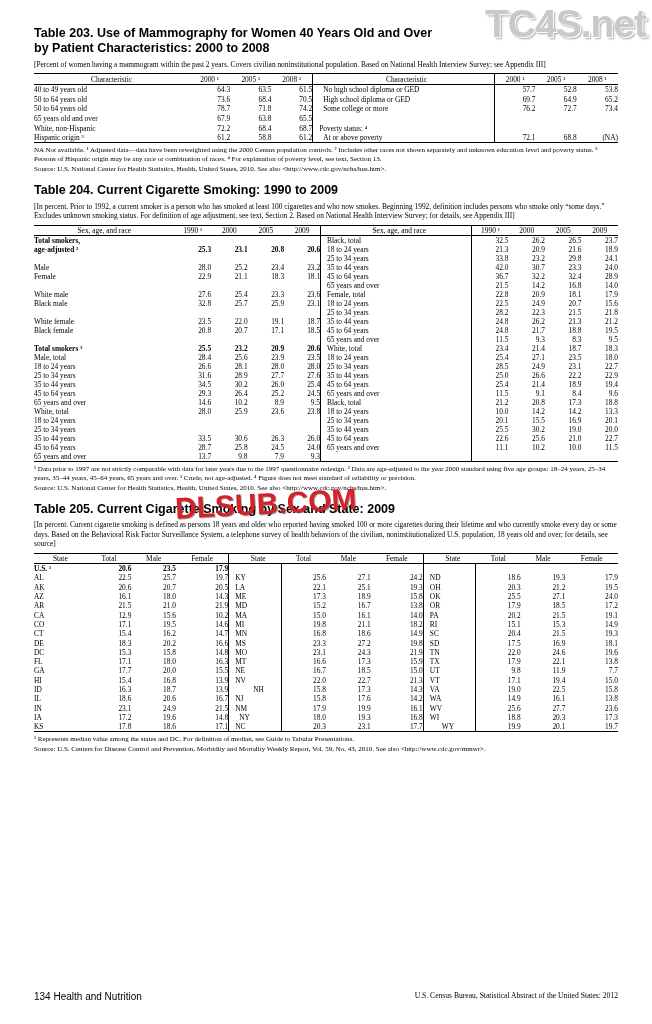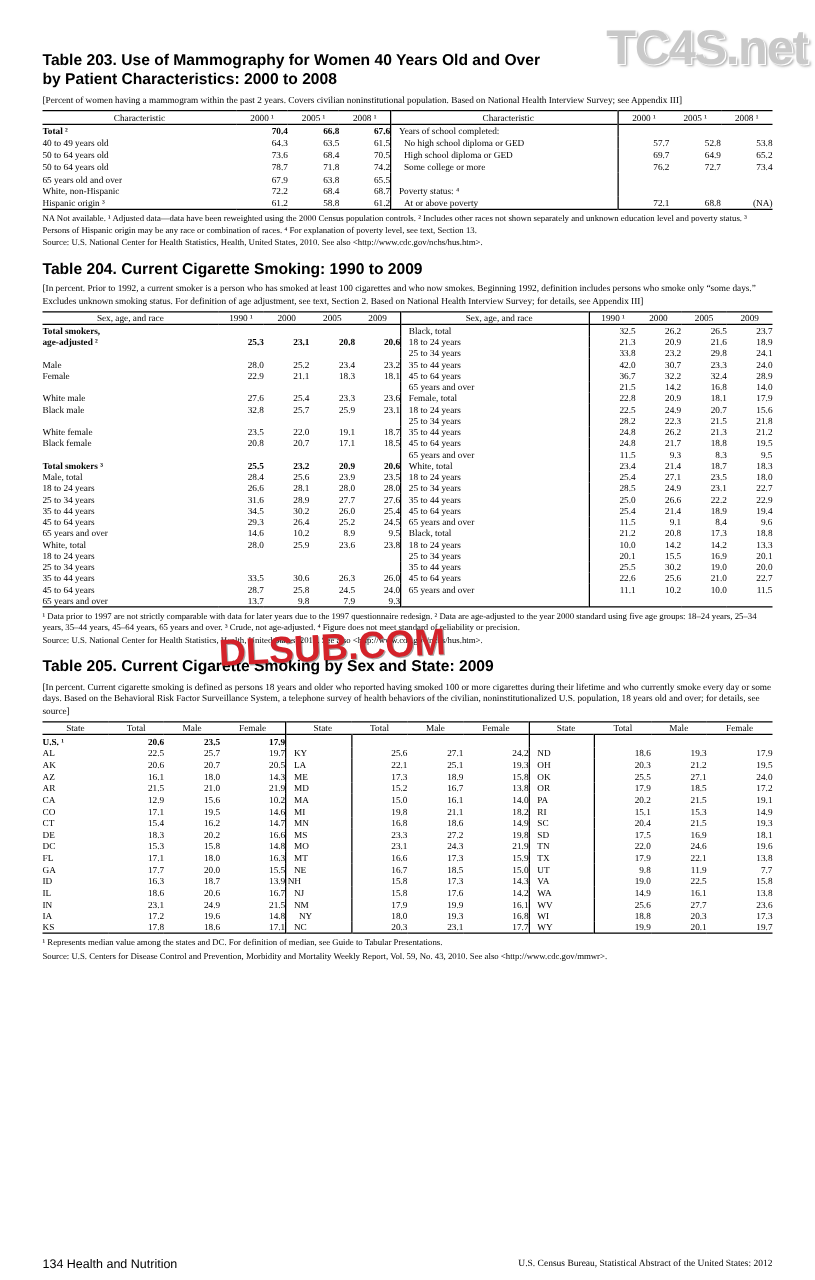--- a/index.html
+++ b/index.html
@@ -2,21 +2,21 @@
 <html><head>
 <meta charset="utf-8">
 <style>
   html,body{margin:0;padding:0;}
   body{
     width:652px;height:1024px;background:#ffffff;
     font-family:"Liberation Serif", serif;color:#000;
     position:relative;overflow:hidden;
   }
   .page{position:relative;width:652px;height:1024px;padding:0;}
-  .content{padding:26px 34px 0 34px;margin-top:15px;}
+  .content{padding:26px 34px 0 34px;}
   h2.tbl-title{
     font-family:"Liberation Sans", sans-serif;
     font-size:12.5px;font-weight:bold;margin:0 0 3px 0;line-height:1.22;
   }
   .headnote{font-size:7.4px;line-height:1.28;margin:2px 0 4px 0;}
   table.data{border-collapse:collapse;width:100%;font-size:7.4px;}
   table.data td,table.data th{padding:0;vertical-align:bottom;}
   .tline-top{border-top:1.1px solid #000;}
   .tline-bot{border-bottom:1.1px solid #000;}
   .thin-bot{border-bottom:0.6px solid #000;}
@@ -92,30 +92,20 @@
         <td class="left">Characteristic</td>
         <td>2000 ¹</td>
         <td>2005 ¹</td>
         <td>2008 ¹</td>
         <td class="left sep" style="padding-left:6px">Characteristic</td>
         <td class="sep">2000 ¹</td>
         <td>2005 ¹</td>
         <td>2008 ¹</td>
       </tr>
 
-      <tr>
-        <td class="lbl bold">Total ²</td>
-        <td class="num bold">70.4</td>
-        <td class="num bold">66.8</td>
-        <td class="num bold">67.6</td>
-        <td class="lbl sep" style="padding-left:6px">Years of school completed:</td>
-        <td class="num sep"></td>
-        <td class="num"></td>
-        <td class="num"></td>
-      </tr>
       <tr>
         <td class="lbl">40 to 49 years old</td>
         <td class="num">64.3</td>
         <td class="num">63.5</td>
         <td class="num">61.5</td>
         <td class="lbl sep ind1" style="padding-left:10px">No high school diploma or GED</td>
         <td class="num sep">57.7</td>
         <td class="num">52.8</td>
         <td class="num">53.8</td>
       </tr>
@@ -711,25 +701,39 @@
             <td class="lbl sep" style="padding-left:6px">NE</td>
             <td class="num sep">16.7</td>
             <td class="num">18.5</td>
             <td class="num">15.0</td>
             <td class="lbl sep" style="padding-left:6px">UT</td>
             <td class="num sep">9.8</td>
             <td class="num">11.9</td>
             <td class="num">7.7</td>
           </tr>
           <tr>
+            <td class="lbl">HI</td>
+            <td class="num">15.4</td>
+            <td class="num">16.8</td>
+            <td class="num">13.9</td>
+            <td class="lbl sep" style="padding-left:6px">NV</td>
+            <td class="num sep">22.0</td>
+            <td class="num">22.7</td>
+            <td class="num">21.3</td>
+            <td class="lbl sep" style="padding-left:6px">VT</td>
+            <td class="num sep">17.1</td>
+            <td class="num">19.4</td>
+            <td class="num">15.0</td>
+          </tr>
+          <tr>
             <td class="lbl">ID</td>
             <td class="num">16.3</td>
             <td class="num">18.7</td>
             <td class="num">13.9</td>
-            <td class="lbl sep" style="padding-left:1px">NH</td>
+            <td class="lbl sep" style="padding-left:24px">NH</td>
             <td class="num sep">15.8</td>
             <td class="num">17.3</td>
             <td class="num">14.3</td>
             <td class="lbl sep" style="padding-left:6px">VA</td>
             <td class="num sep">19.0</td>
             <td class="num">22.5</td>
             <td class="num">15.8</td>
           </tr>
           <tr>
             <td class="lbl">IL</td>
@@ -775,21 +779,21 @@
           </tr>
           <tr class="tline-bot">
             <td class="lbl">KS</td>
             <td class="num">17.8</td>
             <td class="num">18.6</td>
             <td class="num">17.1</td>
             <td class="lbl sep" style="padding-left:6px">NC</td>
             <td class="num sep">20.3</td>
             <td class="num">23.1</td>
             <td class="num">17.7</td>
-            <td class="lbl sep" style="padding-left:6px">WY</td>
+            <td class="lbl sep" style="padding-left:18px">WY</td>
             <td class="num sep">19.9</td>
             <td class="num">20.1</td>
             <td class="num">19.7</td>
           </tr>
         </tbody>
     </table>
 
     <div class="footnote indent">¹ Represents median value among the states and DC. For definition of median, see Guide to Tabular Presentations.</div>
     <div class="src indent">Source: U.S. Centers for Disease Control and Prevention, Morbidity and Mortality Weekly Report, Vol. 59, No. 43, 2010. See also &lt;http://www.cdc.gov/mmwr&gt;.</div>
 

